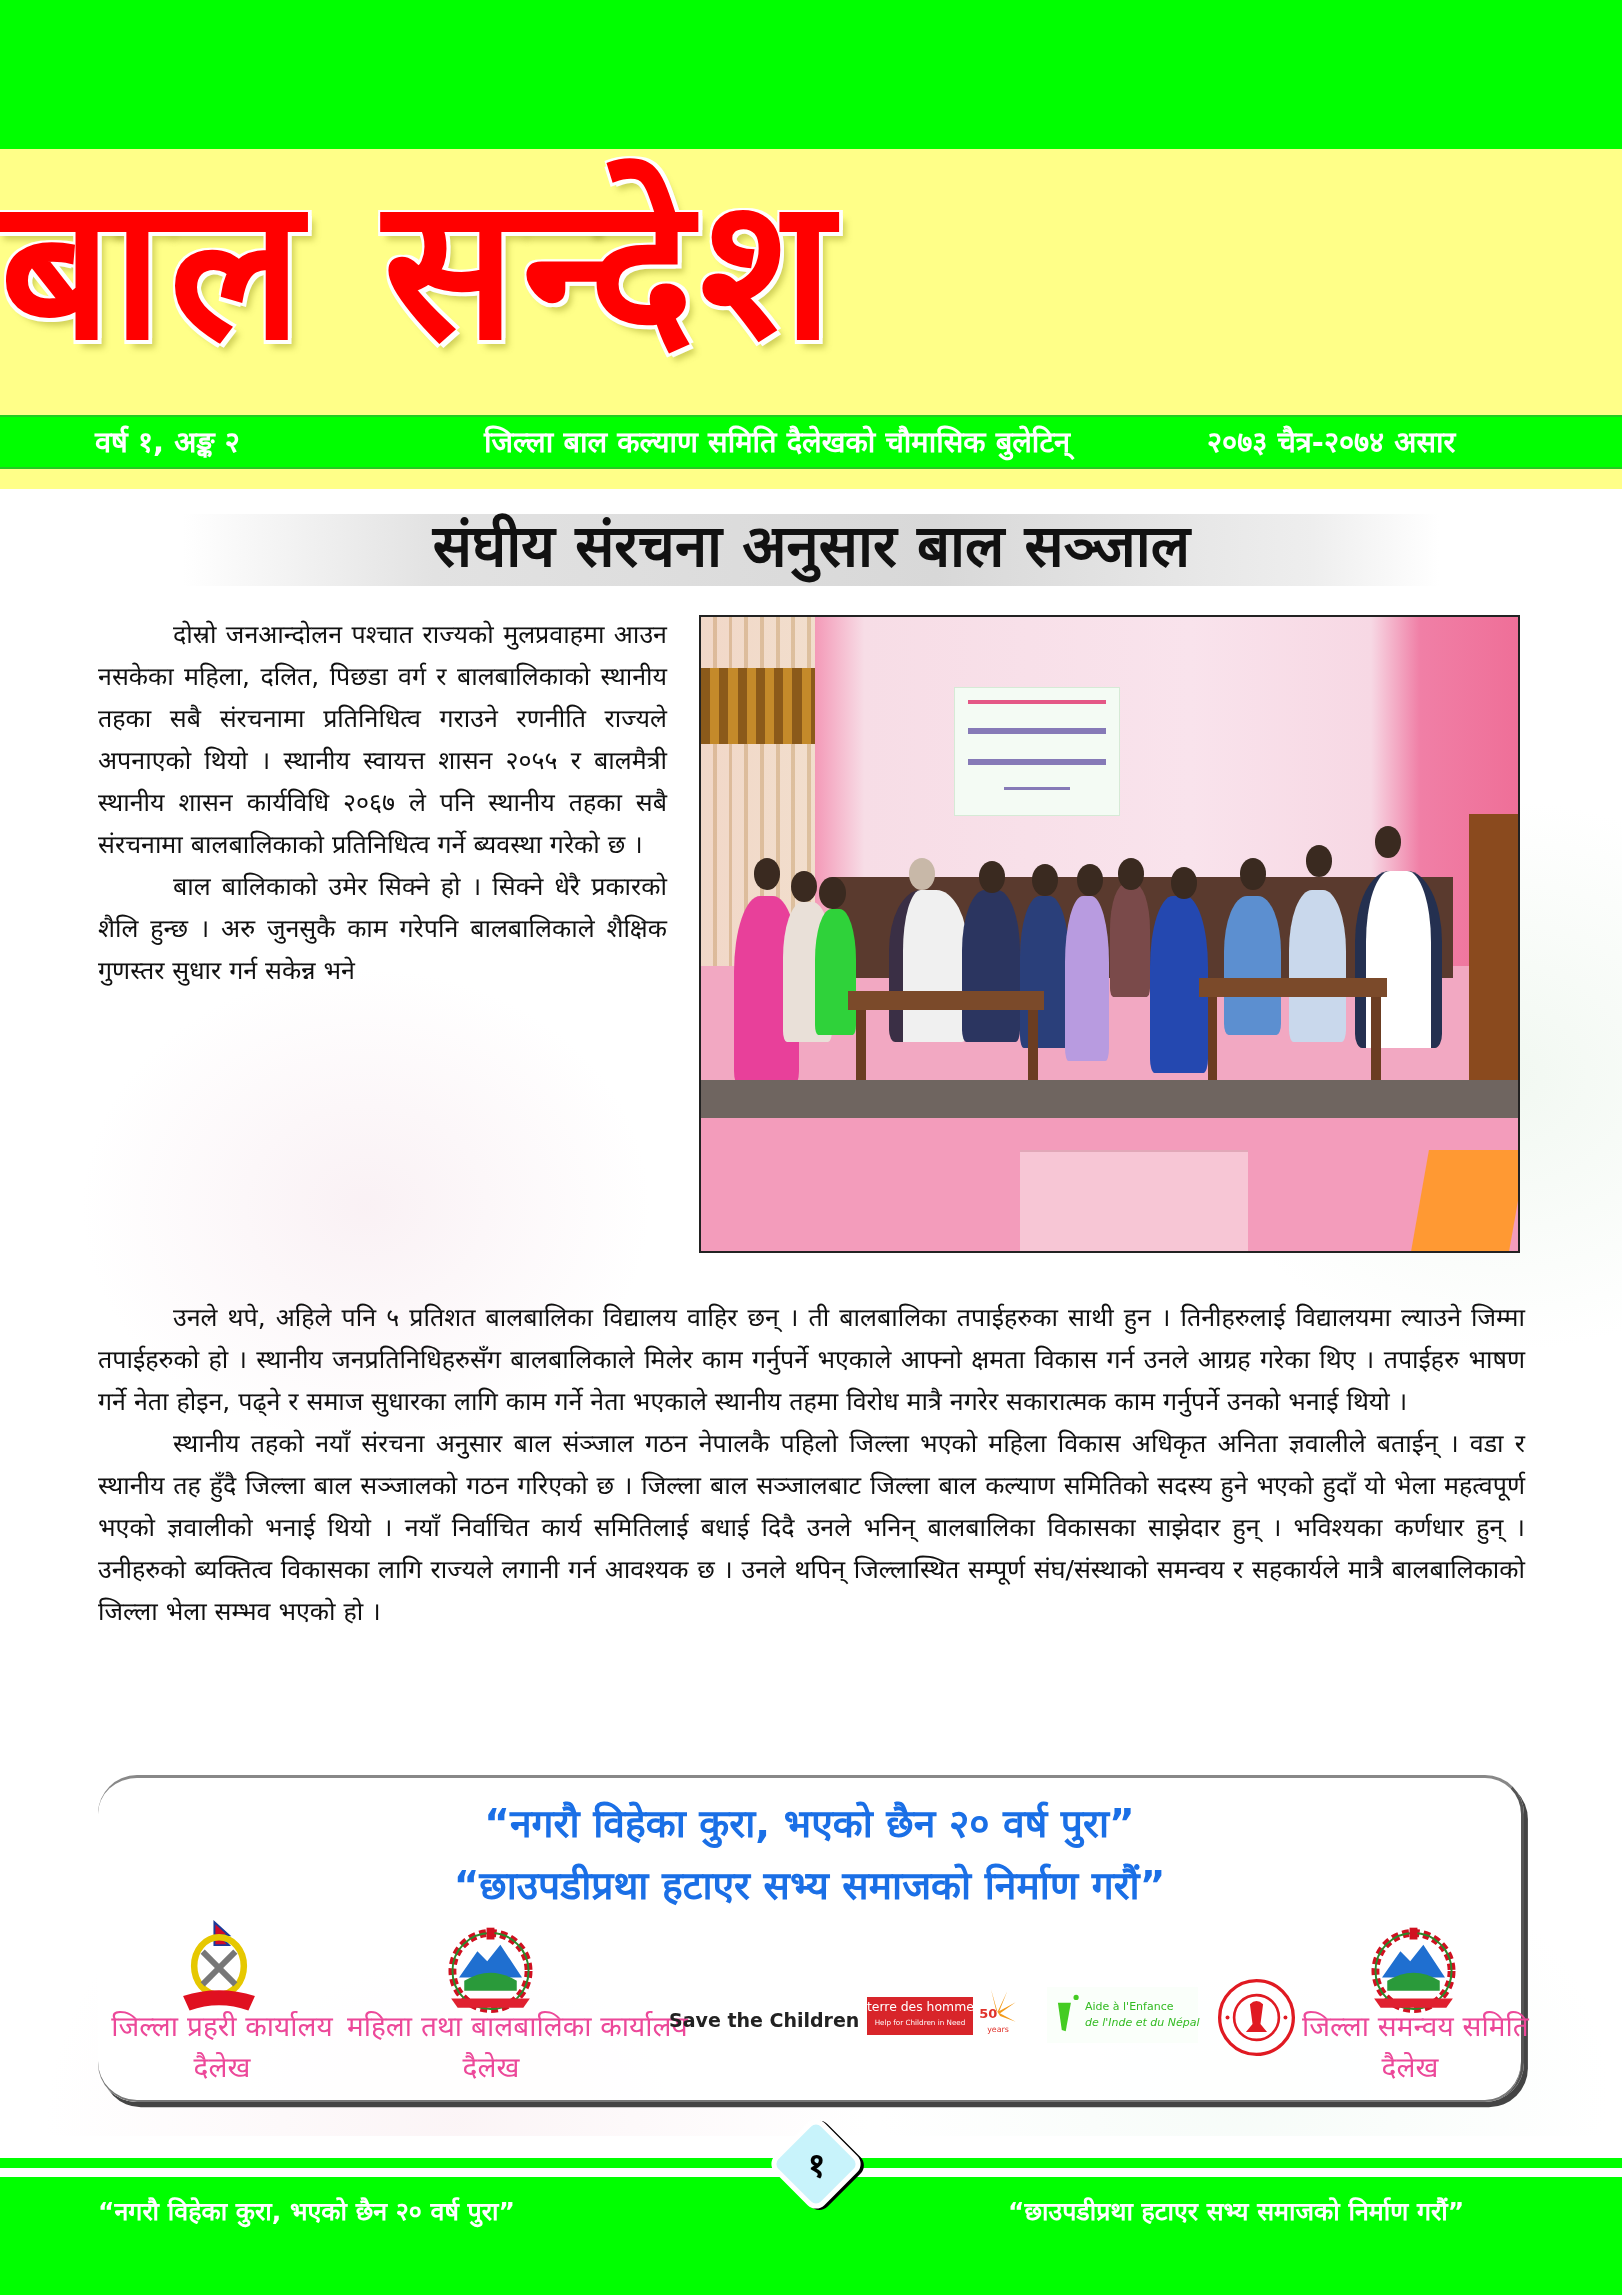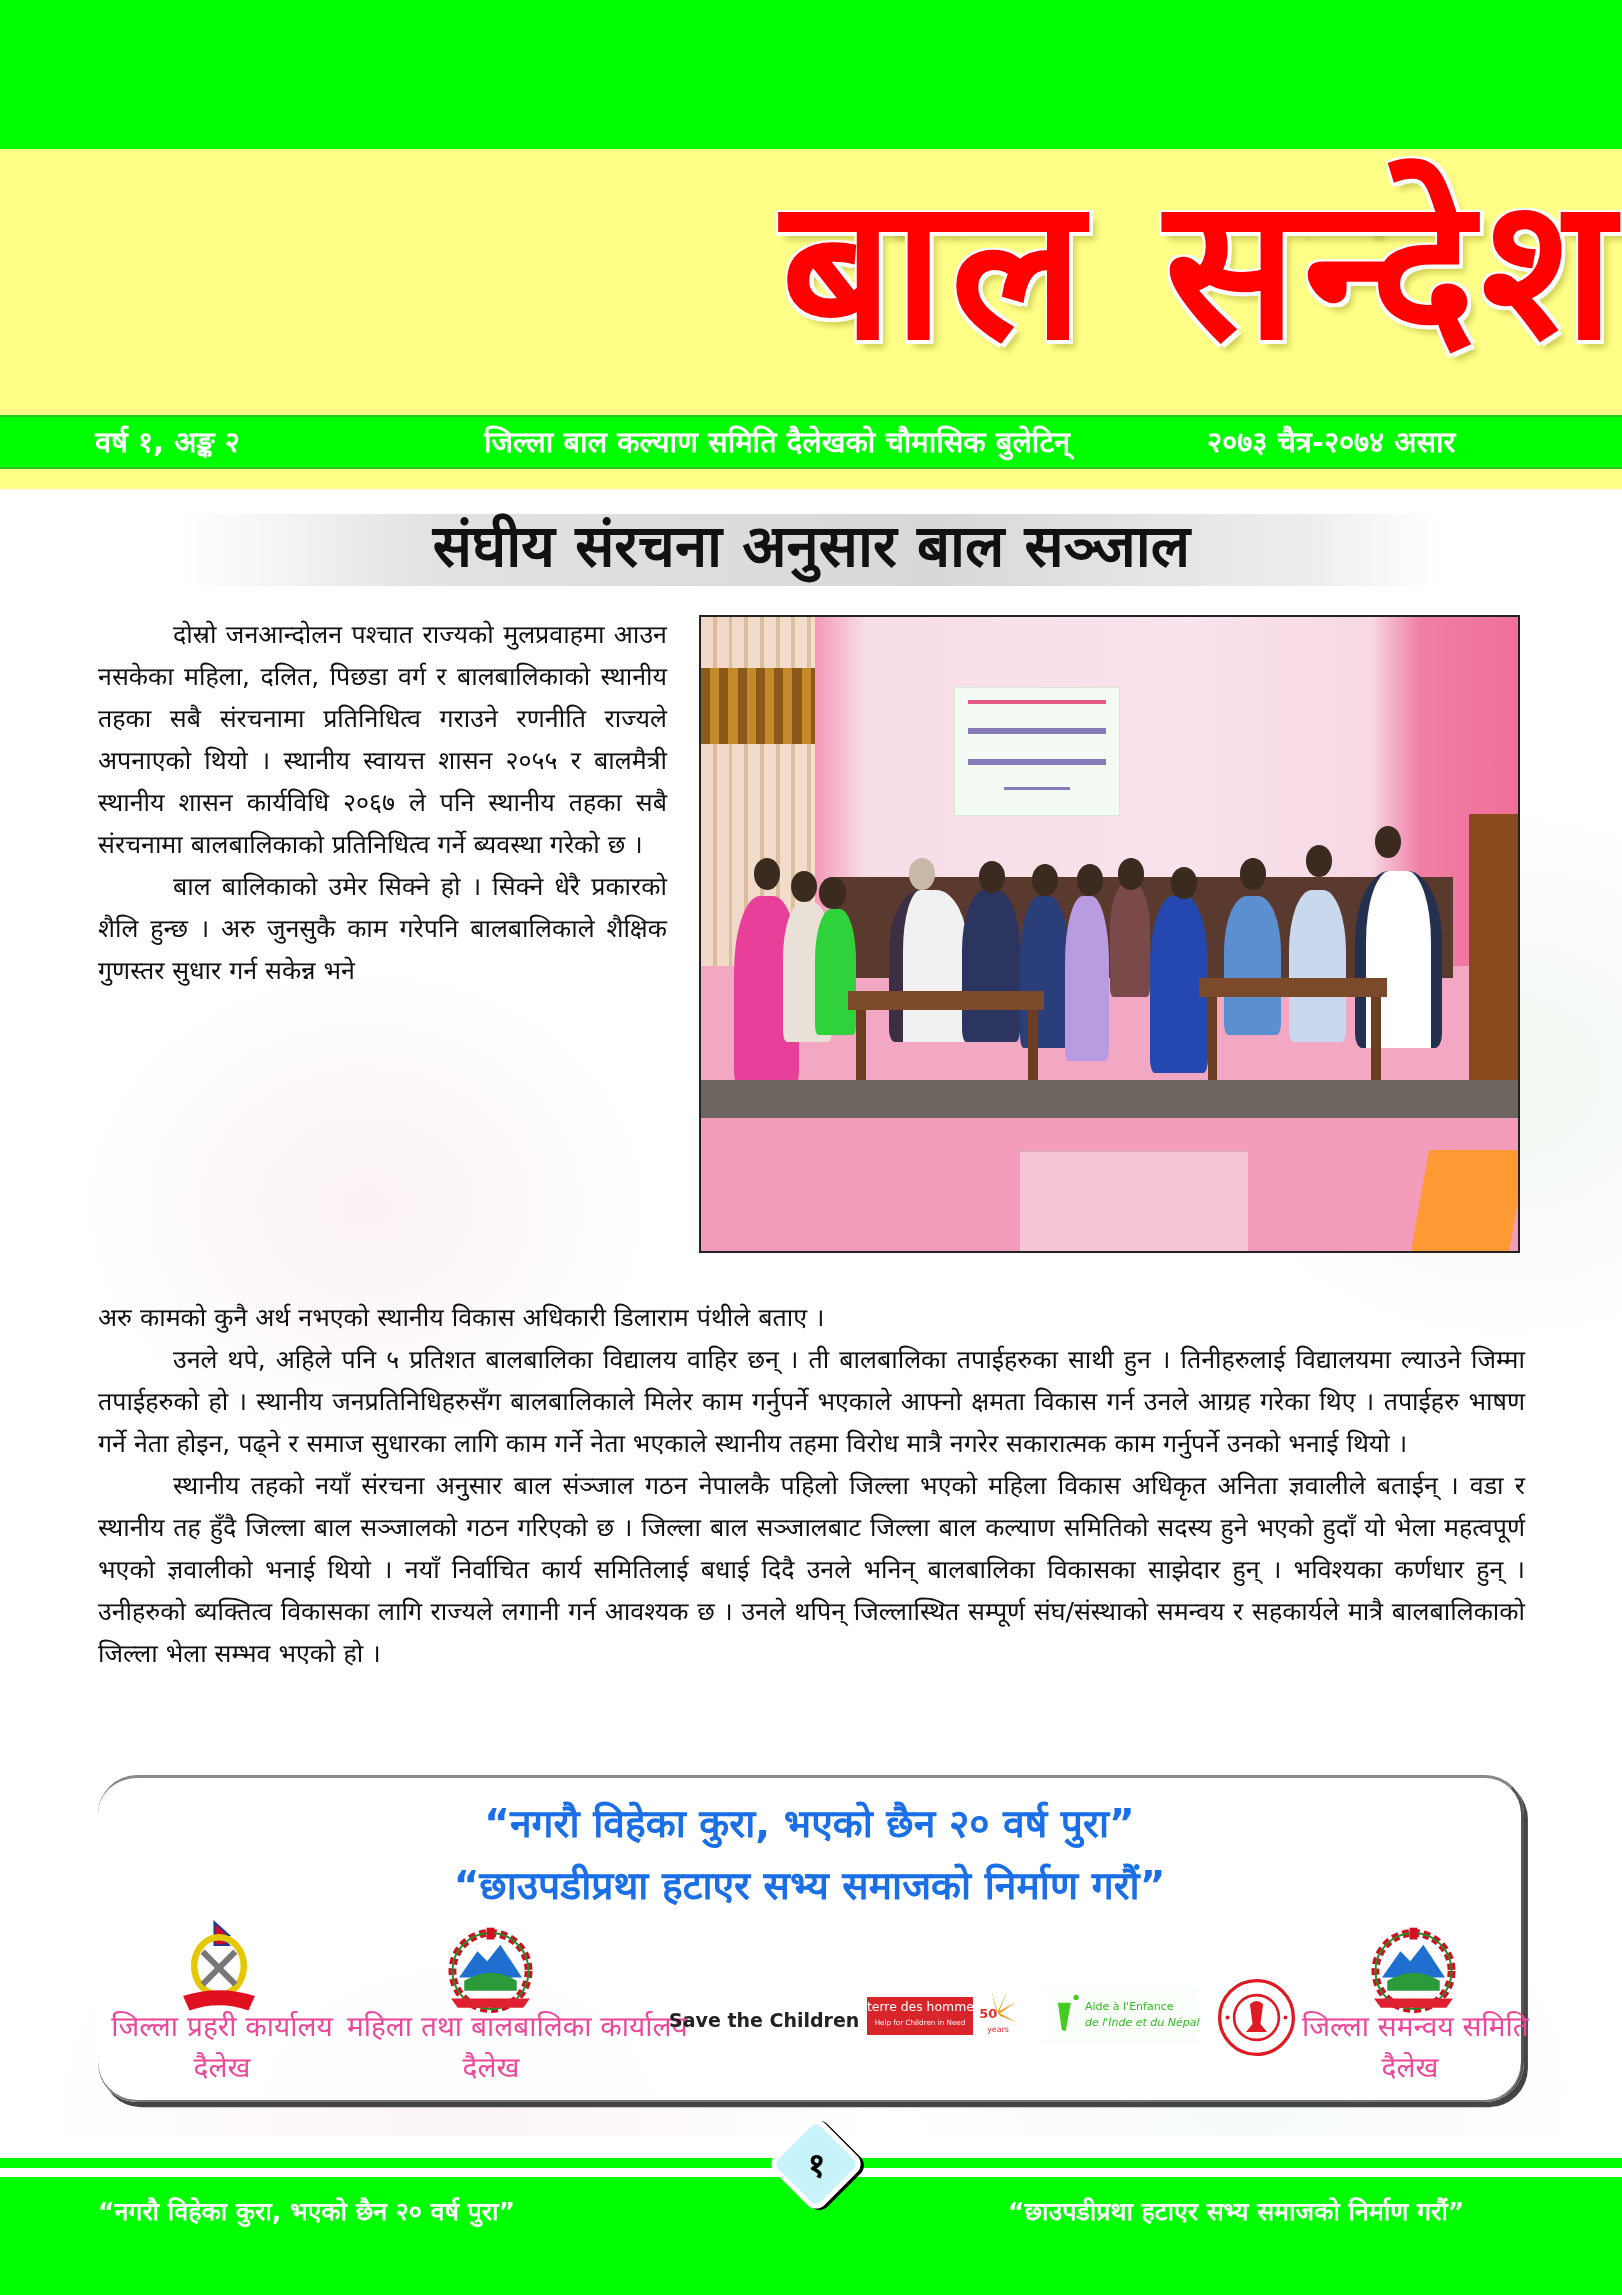--- a/index.html
+++ b/index.html
@@ -17,21 +17,21 @@
       radial-gradient(ellipse 458px 393px at 1505px 589px, rgba(225,240,225,0.45), rgba(255,255,255,0) 70%),
       radial-gradient(ellipse 589px 458px at 458px 1636px, rgba(245,225,230,0.35), rgba(255,255,255,0) 70%),
       radial-gradient(ellipse 523px 393px at 1243px 1603px, rgba(230,245,235,0.35), rgba(255,255,255,0) 70%);
     pointer-events:none;
   }
   .top-band { position:absolute; left:0; top:0; width:1623px; height:149px; background:#00ff00; }
   .masthead {
     position:absolute; left:0; top:149px; width:1623px; height:340px; background:#ffff88;
   }
   .masthead-title {
-    position:absolute; left:0; top:151px; width:1621px; text-align:right;
+    position:absolute; left:0; top:151px; width:1621px; text-align:left;
     font-family:"DejaVu Sans", sans-serif; font-weight:bold;
     font-size:196px; line-height:236px; color:#ff0000;
     text-shadow: 3.9px 3.9px 0 #ffffff, -2px -2px 0 #ffffff, 3.9px -2px 0 #ffffff, -2px 3.9px 0 #ffffff, 6.5px 7.9px 6.5px rgba(120,120,0,0.35);
     letter-spacing:6.5px;
   }
   .info-strip {
     position:absolute; left:0; top:415px; width:1623px; height:50px; background:#00ff00;
     border-top:2.6px solid #22cc22; border-bottom:2.6px solid #22cc22;
     color:#fff; font-weight:bold; font-size:29px; line-height:50px;
   }
@@ -181,21 +181,20 @@
   <div class="table-leg" style="left:62%;top:60%;height:13%;"></div>
   <div class="table-leg" style="left:82%;top:60%;height:13%;"></div>
   <div class="cabinet"></div>
   <div class="stage"></div>
   <div class="stage-front"></div>
   <div class="step"></div>
   <div class="orange-chair"></div>
 </div>
 
 <div class="col-full body-text">
-  <p>अरु कामको कुनै अर्थ नभएको स्थानीय विकास अधिकारी डिलाराम पंथीले बताए ।</p>
   <p class="indent">उनले थपे, अहिले पनि ५ प्रतिशत बालबालिका विद्यालय वाहिर छन् । ती बालबालिका तपाईहरुका साथी हुन । तिनीहरुलाई विद्यालयमा ल्याउने जिम्मा तपाईहरुको हो । स्थानीय जनप्रतिनिधिहरुसँग बालबालिकाले मिलेर काम गर्नुपर्ने भएकाले आफ्नो क्षमता विकास गर्न उनले आग्रह गरेका थिए । तपाईहरु भाषण गर्ने नेता होइन, पढ्ने र समाज सुधारका लागि काम गर्ने नेता भएकाले स्थानीय तहमा विरोध मात्रै नगरेर सकारात्मक काम गर्नुपर्ने उनको भनाई थियो ।</p>
   <p class="indent">स्थानीय तहको नयाँ संरचना अनुसार बाल संञ्जाल गठन नेपालकै पहिलो जिल्ला भएको महिला विकास अधिकृत अनिता ज्ञवालीले बताईन् । वडा र स्थानीय तह हुँदै जिल्ला बाल सञ्जालको गठन गरिएको छ । जिल्ला बाल सञ्जालबाट जिल्ला बाल कल्याण समितिको सदस्य हुने भएको हुदाँ यो भेला महत्वपूर्ण भएको ज्ञवालीको भनाई थियो । नयाँ निर्वाचित कार्य समितिलाई बधाई दिदै उनले भनिन् बालबालिका विकासका साझेदार हुन् । भविश्यका कर्णधार हुन् । उनीहरुको ब्यक्तित्व विकासका लागि राज्यले लगानी गर्न आवश्यक छ । उनले थपिन् जिल्लास्थित सम्पूर्ण संघ/संस्थाको समन्वय र सहकार्यले मात्रै  बालबालिकाको जिल्ला भेला सम्भव भएको हो ।</p>
 </div>
 
 <div class="slogan-box">
   <div class="slogan slogan-1">“नगरौ विहेका कुरा, भएको छैन २० वर्ष पुरा”</div>
   <div class="slogan slogan-2">“छाउपडीप्रथा हटाएर सभ्य समाजको निर्माण गरौं”</div>
 
   <div class="logo" style="left:72px;top:141px;width:98px;height:98px;">
     <svg width="98" height="98" viewBox="0 0 150 150">

